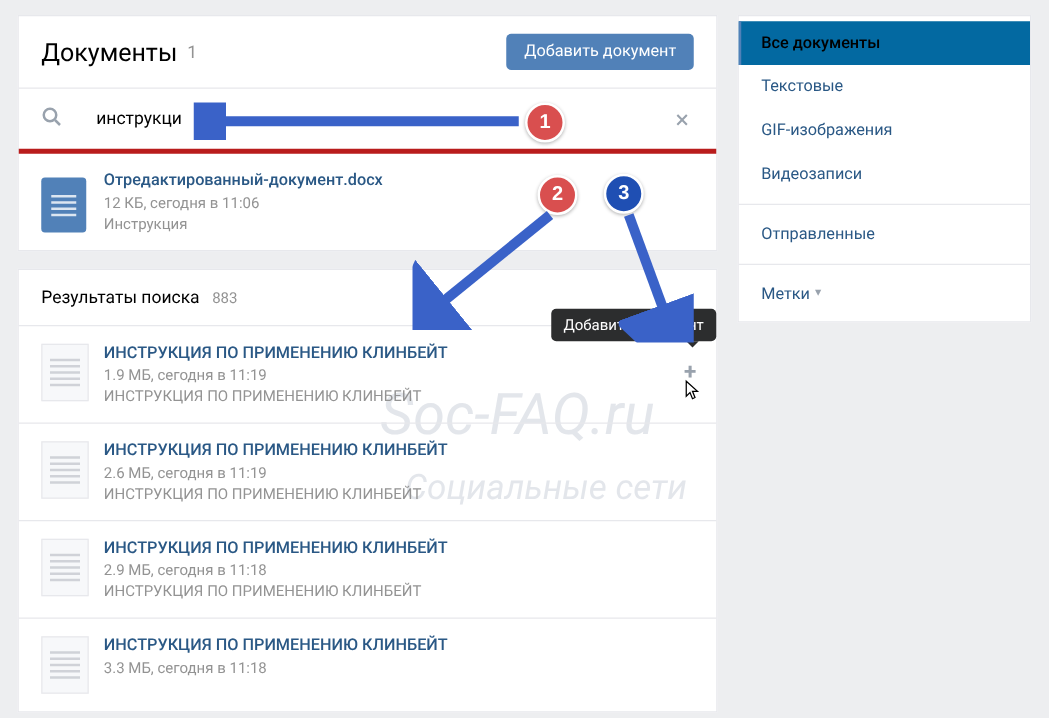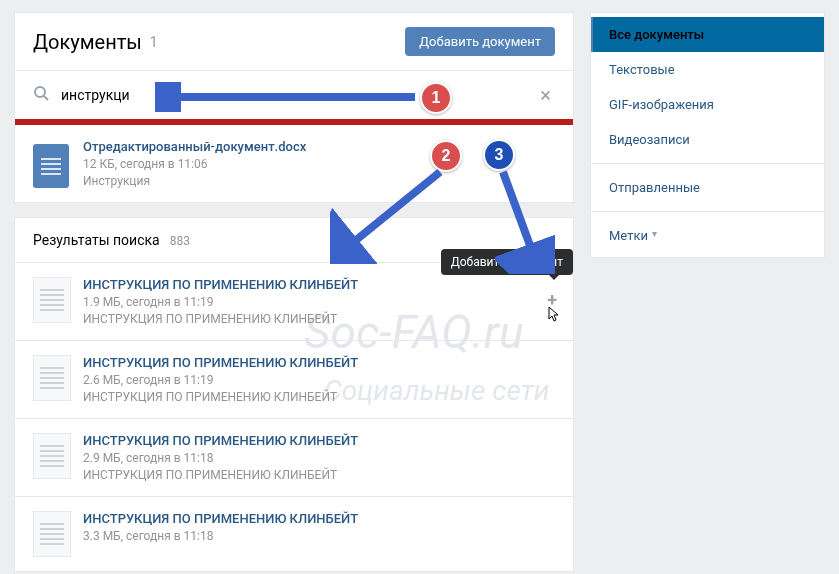--- a/index.html
+++ b/index.html
@@ -5,34 +5,34 @@
 * { margin:0; padding:0; box-sizing:border-box; font-family:-apple-system,BlinkMacSystemFont,"Segoe UI",Roboto,Arial,sans-serif; }
 body { background:#edeef0; width:839px; height:574px; overflow:hidden; position:relative; }
 .layout { display:flex; gap:16px; padding:12px 14px; }
 .main-col { flex:1; display:flex; flex-direction:column; gap:14px; }
 .side-col { width:235px; }
 .card { background:#fff; border:1px solid #e7e8ec; }
 .hdr { display:flex; align-items:center; padding:14px 18px; border-bottom:1px solid #e7e8ec; }
 .hdr-title { font-size:20px; color:#000; font-weight:400; }
 .hdr-count { color:#939393; font-size:14px; margin-left:8px; }
 .btn-primary { margin-left:auto; background:#5181b8; color:#fff; border:none; border-radius:4px; padding:7px 14px; font-size:13px; cursor:pointer; }
-.search-row { display:flex; align-items:center; padding:12px 18px; border-bottom:6px solid #b91c1c; position:relative; z-index:2; }
+.search-row { display:flex; align-items:center; padding:12px 18px; border-bottom:4px solid #b91c1c; position:relative; z-index:2;gap:16px; }
 .search-icon { color:#99a2ad; margin-right:12px; }
 .search-input { flex:1; border:none; outline:none; font-size:14px; color:#000; background:transparent; }
 .clear-btn { color:#99a2ad; font-size:20px; background:none; border:none; cursor:pointer; padding:0 4px; }
 .doc-row { display:flex; align-items:flex-end; padding:14px 18px; }
 .doc-icon { width:36px; height:44px; background:#5181b8; border-radius:3px; display:flex; flex-direction:column; justify-content:center; align-items:center; gap:3px; margin-right:14px; flex-shrink:0; }
 .doc-icon span { display:block; width:20px; height:2px; background:#fff; opacity:0.8; }
 .thumb-icon { width:38px; height:46px; background:#f7f8fa; border:1px solid #e7e8ec; display:flex; flex-direction:column; justify-content:center; align-items:center; gap:3px; margin-right:12px; flex-shrink:0; }
 .thumb-icon span { display:block; width:24px; height:2px; background:#d0d2d8; }
 .doc-title { font-size:13px; color:#2a5885; font-weight:500; margin-bottom:3px; }
 .doc-meta { font-size:12px; color:#939393; margin-bottom:3px; }
 .doc-tag { font-size:12px; color:#939393; }
 .doc-desc { font-size:12px; color:#939393; }
-.results-hdr { display:flex; align-items:flex-end; padding:14px 18px; border-bottom:1px solid #e7e8ec; }
+.results-hdr { display:flex; align-items:center; padding:14px 18px; border-bottom:1px solid #e7e8ec; }
 .results-title { font-size:14px; color:#000; }
 .results-count { font-size:12px; color:#939393; margin-left:10px; }
 .result-item { display:flex; align-items:flex-start; padding:14px 18px; border-bottom:1px solid #e7e8ec; position:relative; }
 .result-item:last-child { border-bottom:none; }
 .side-item { display:block; padding:10px 18px; font-size:13px; color:#2a5885; cursor:pointer; }
 .side-item.active { background:#0369a1; color:#000; font-weight:500; border-left:2px solid #5181b8; padding-left:16px; }
 .side-sep { height:1px; background:#e7e8ec; margin:6px 0; }
 .side-drop { color:#2a5885; font-size:13px; padding:10px 18px; display:flex; align-items:flex-start; gap:4px; cursor:pointer; }
 .tooltip { position:absolute; background:#2c2d2e; color:#fff; font-size:12px; padding:6px 10px; border-radius:4px; right:0; top:-14px; white-space:nowrap; }
 .tooltip::after { content:""; position:absolute; bottom:-5px; right:14px; border:5px solid transparent; border-top-color:#2c2d2e; border-bottom:none; }

